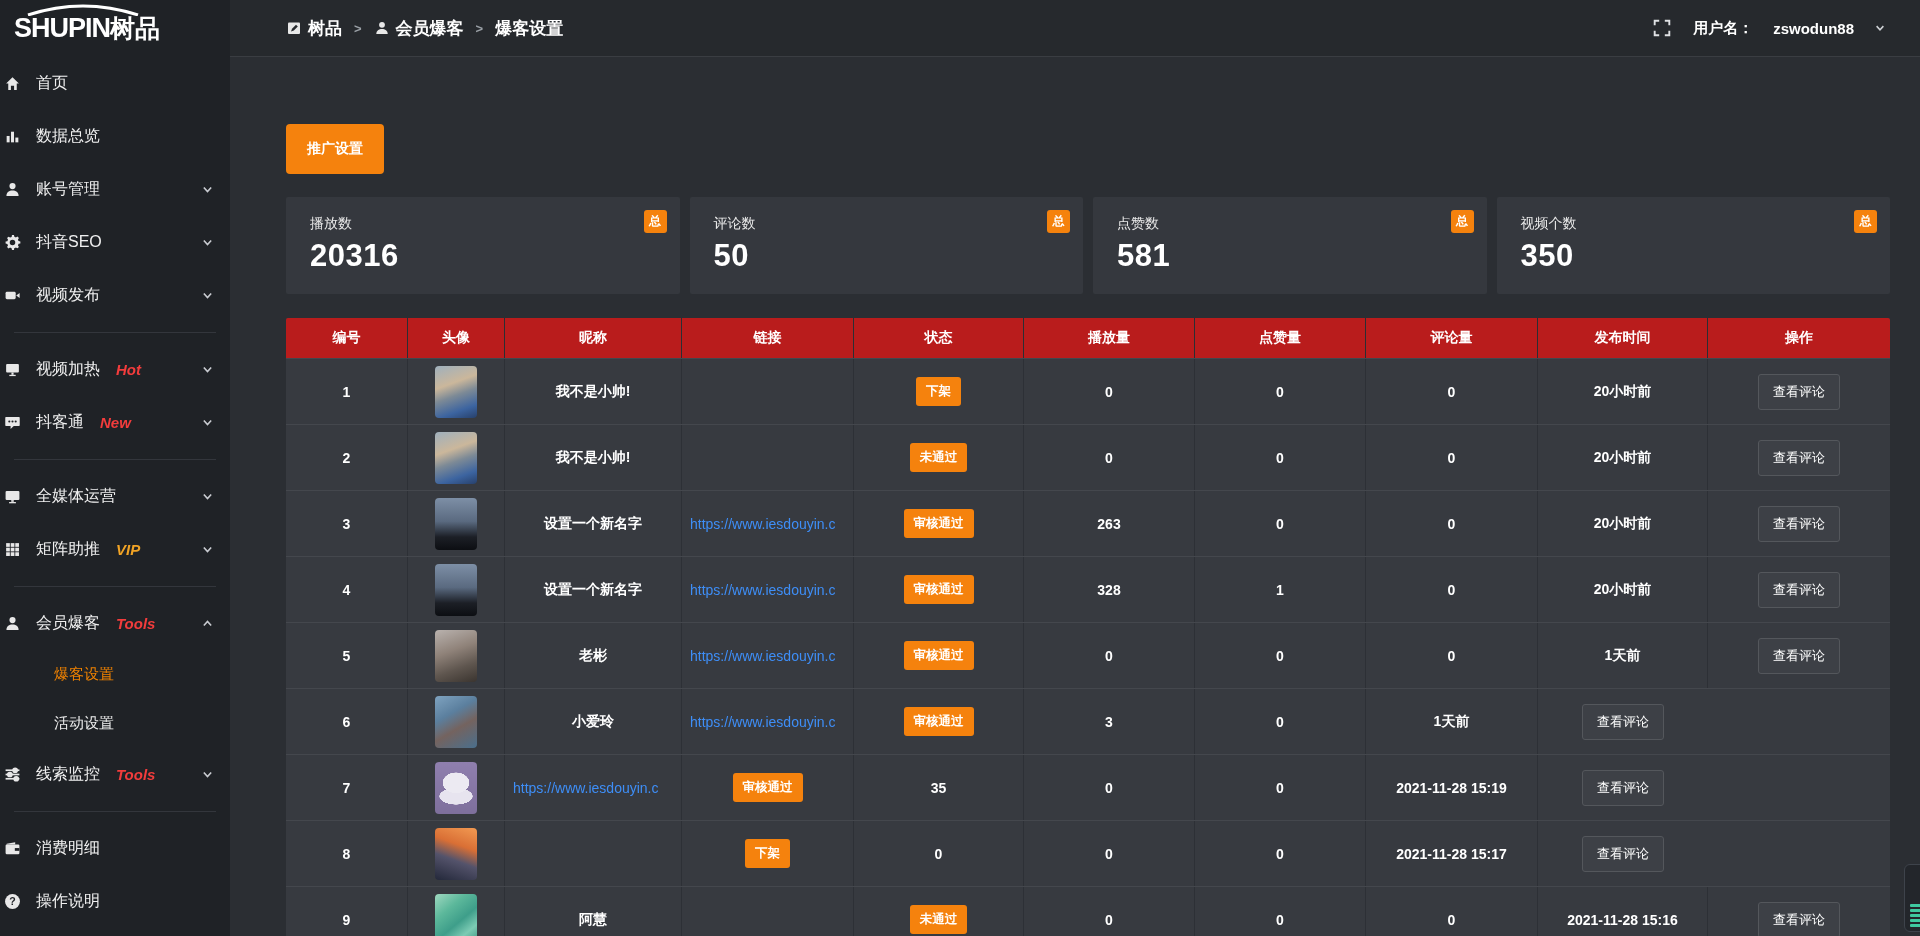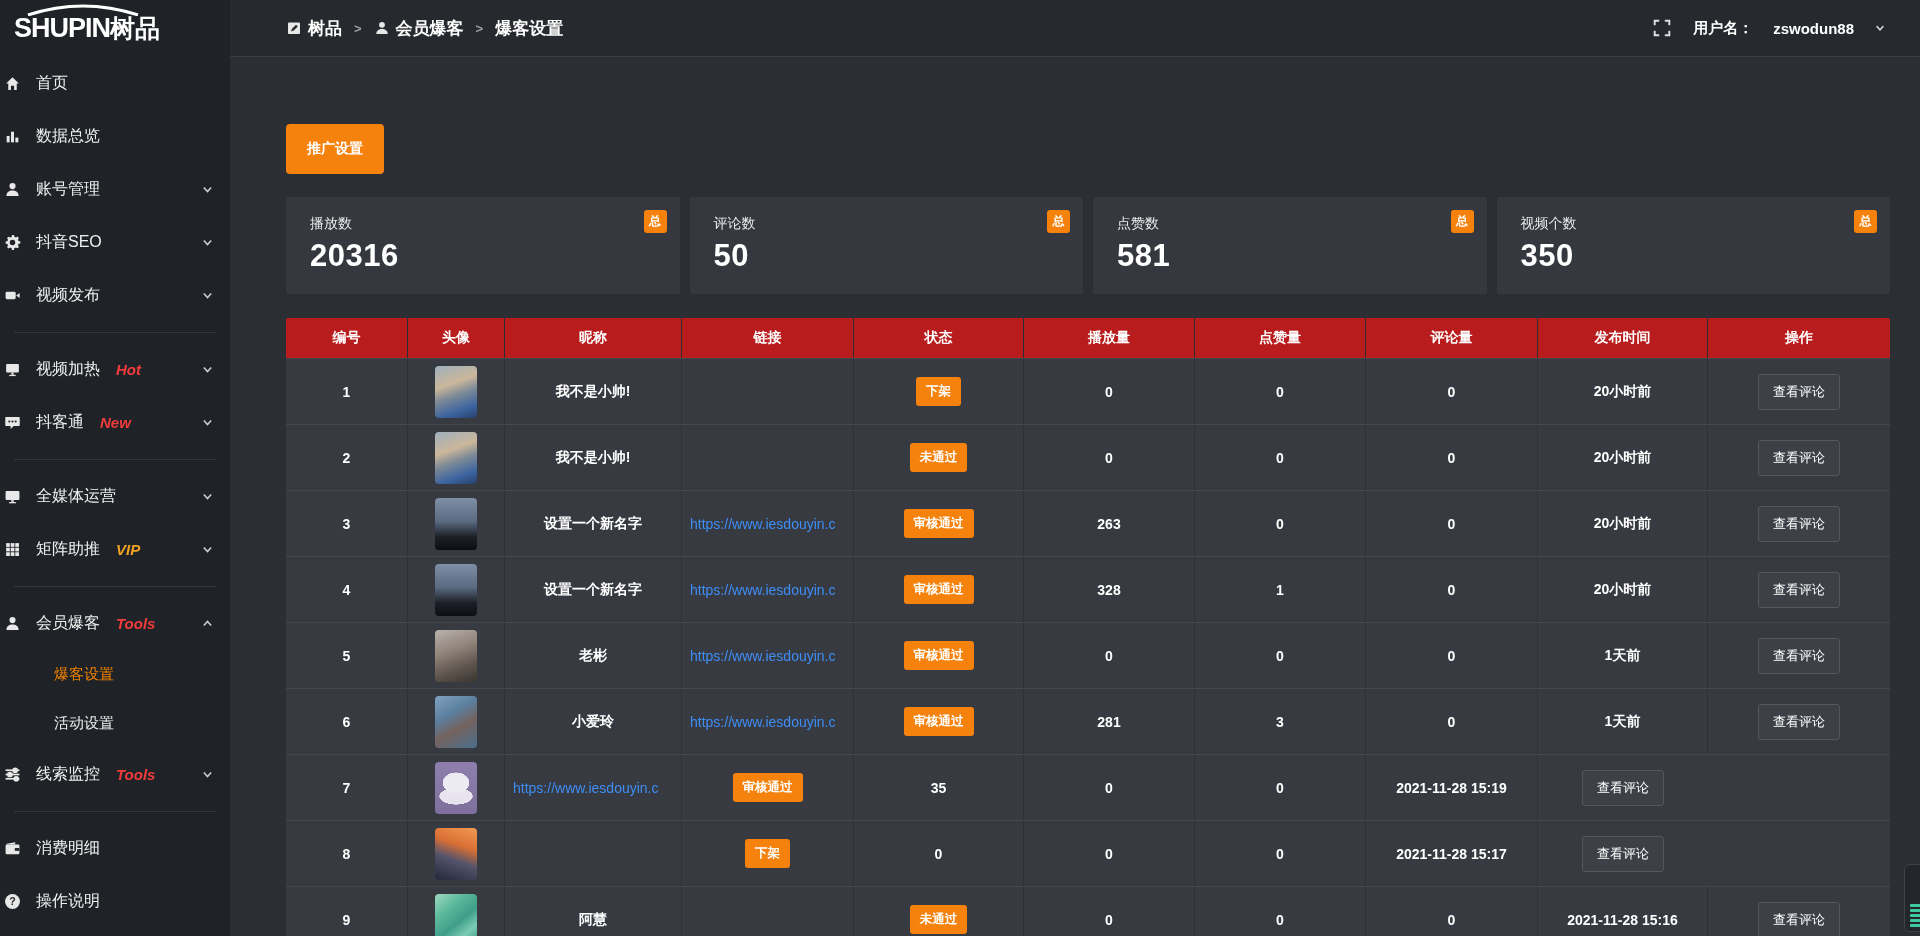--- a/index.html
+++ b/index.html
@@ -522,21 +522,20 @@
             <div class="td">
               <div class="avatar" style="background: linear-gradient(150deg, rgb(127, 163, 192) 0%, rgb(91, 127, 158) 35%, rgb(116, 99, 95) 60%, rgb(74, 111, 141) 100%);"></div>
             </div>
             <div class="td">小爱玲</div>
             <div class="td link-cell">
               <span class="link">https://www.iesdouyin.c</span>
             </div>
             <div class="td">
               <span class="status-badge">审核通过</span>
             </div>
-            <div class="td">281</div>
             <div class="td">3</div>
             <div class="td">0</div>
             <div class="td">1天前</div>
             <div class="td">
               <button class="action-btn">查看评论</button>
             </div>
           </div>
           <div class="tbl-grid tr">
             <div class="td">7</div>
             <div class="td">

